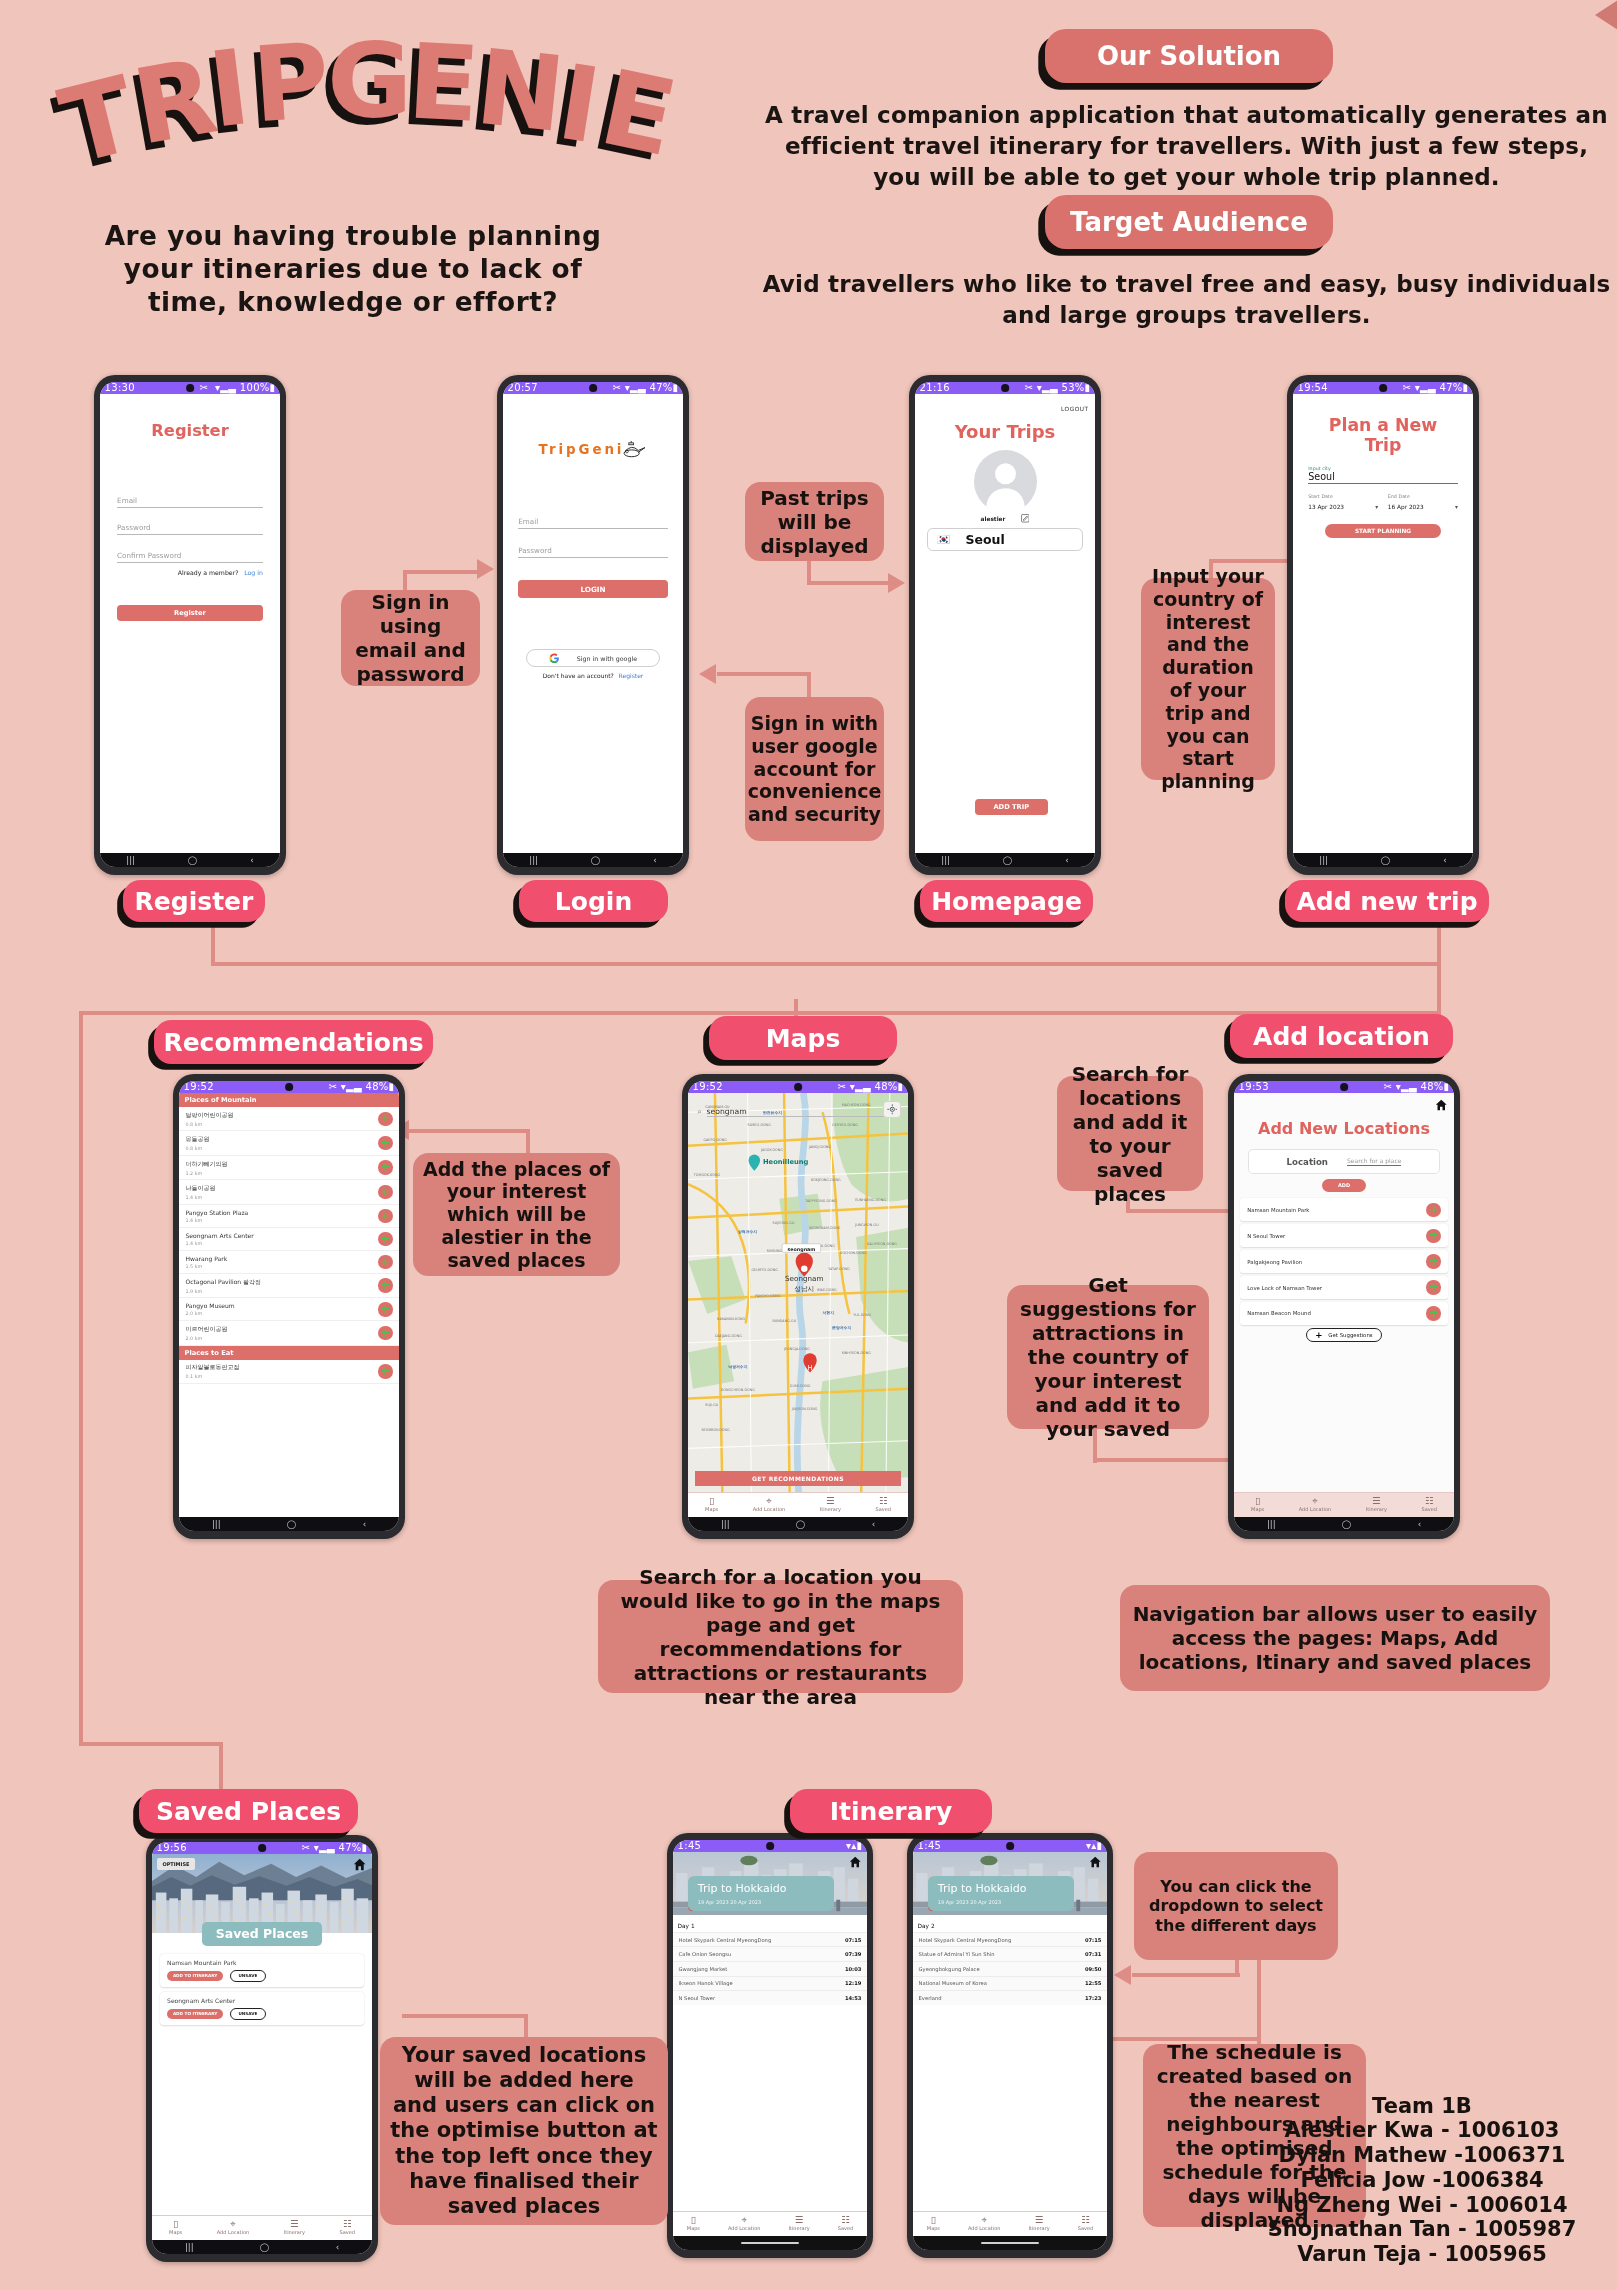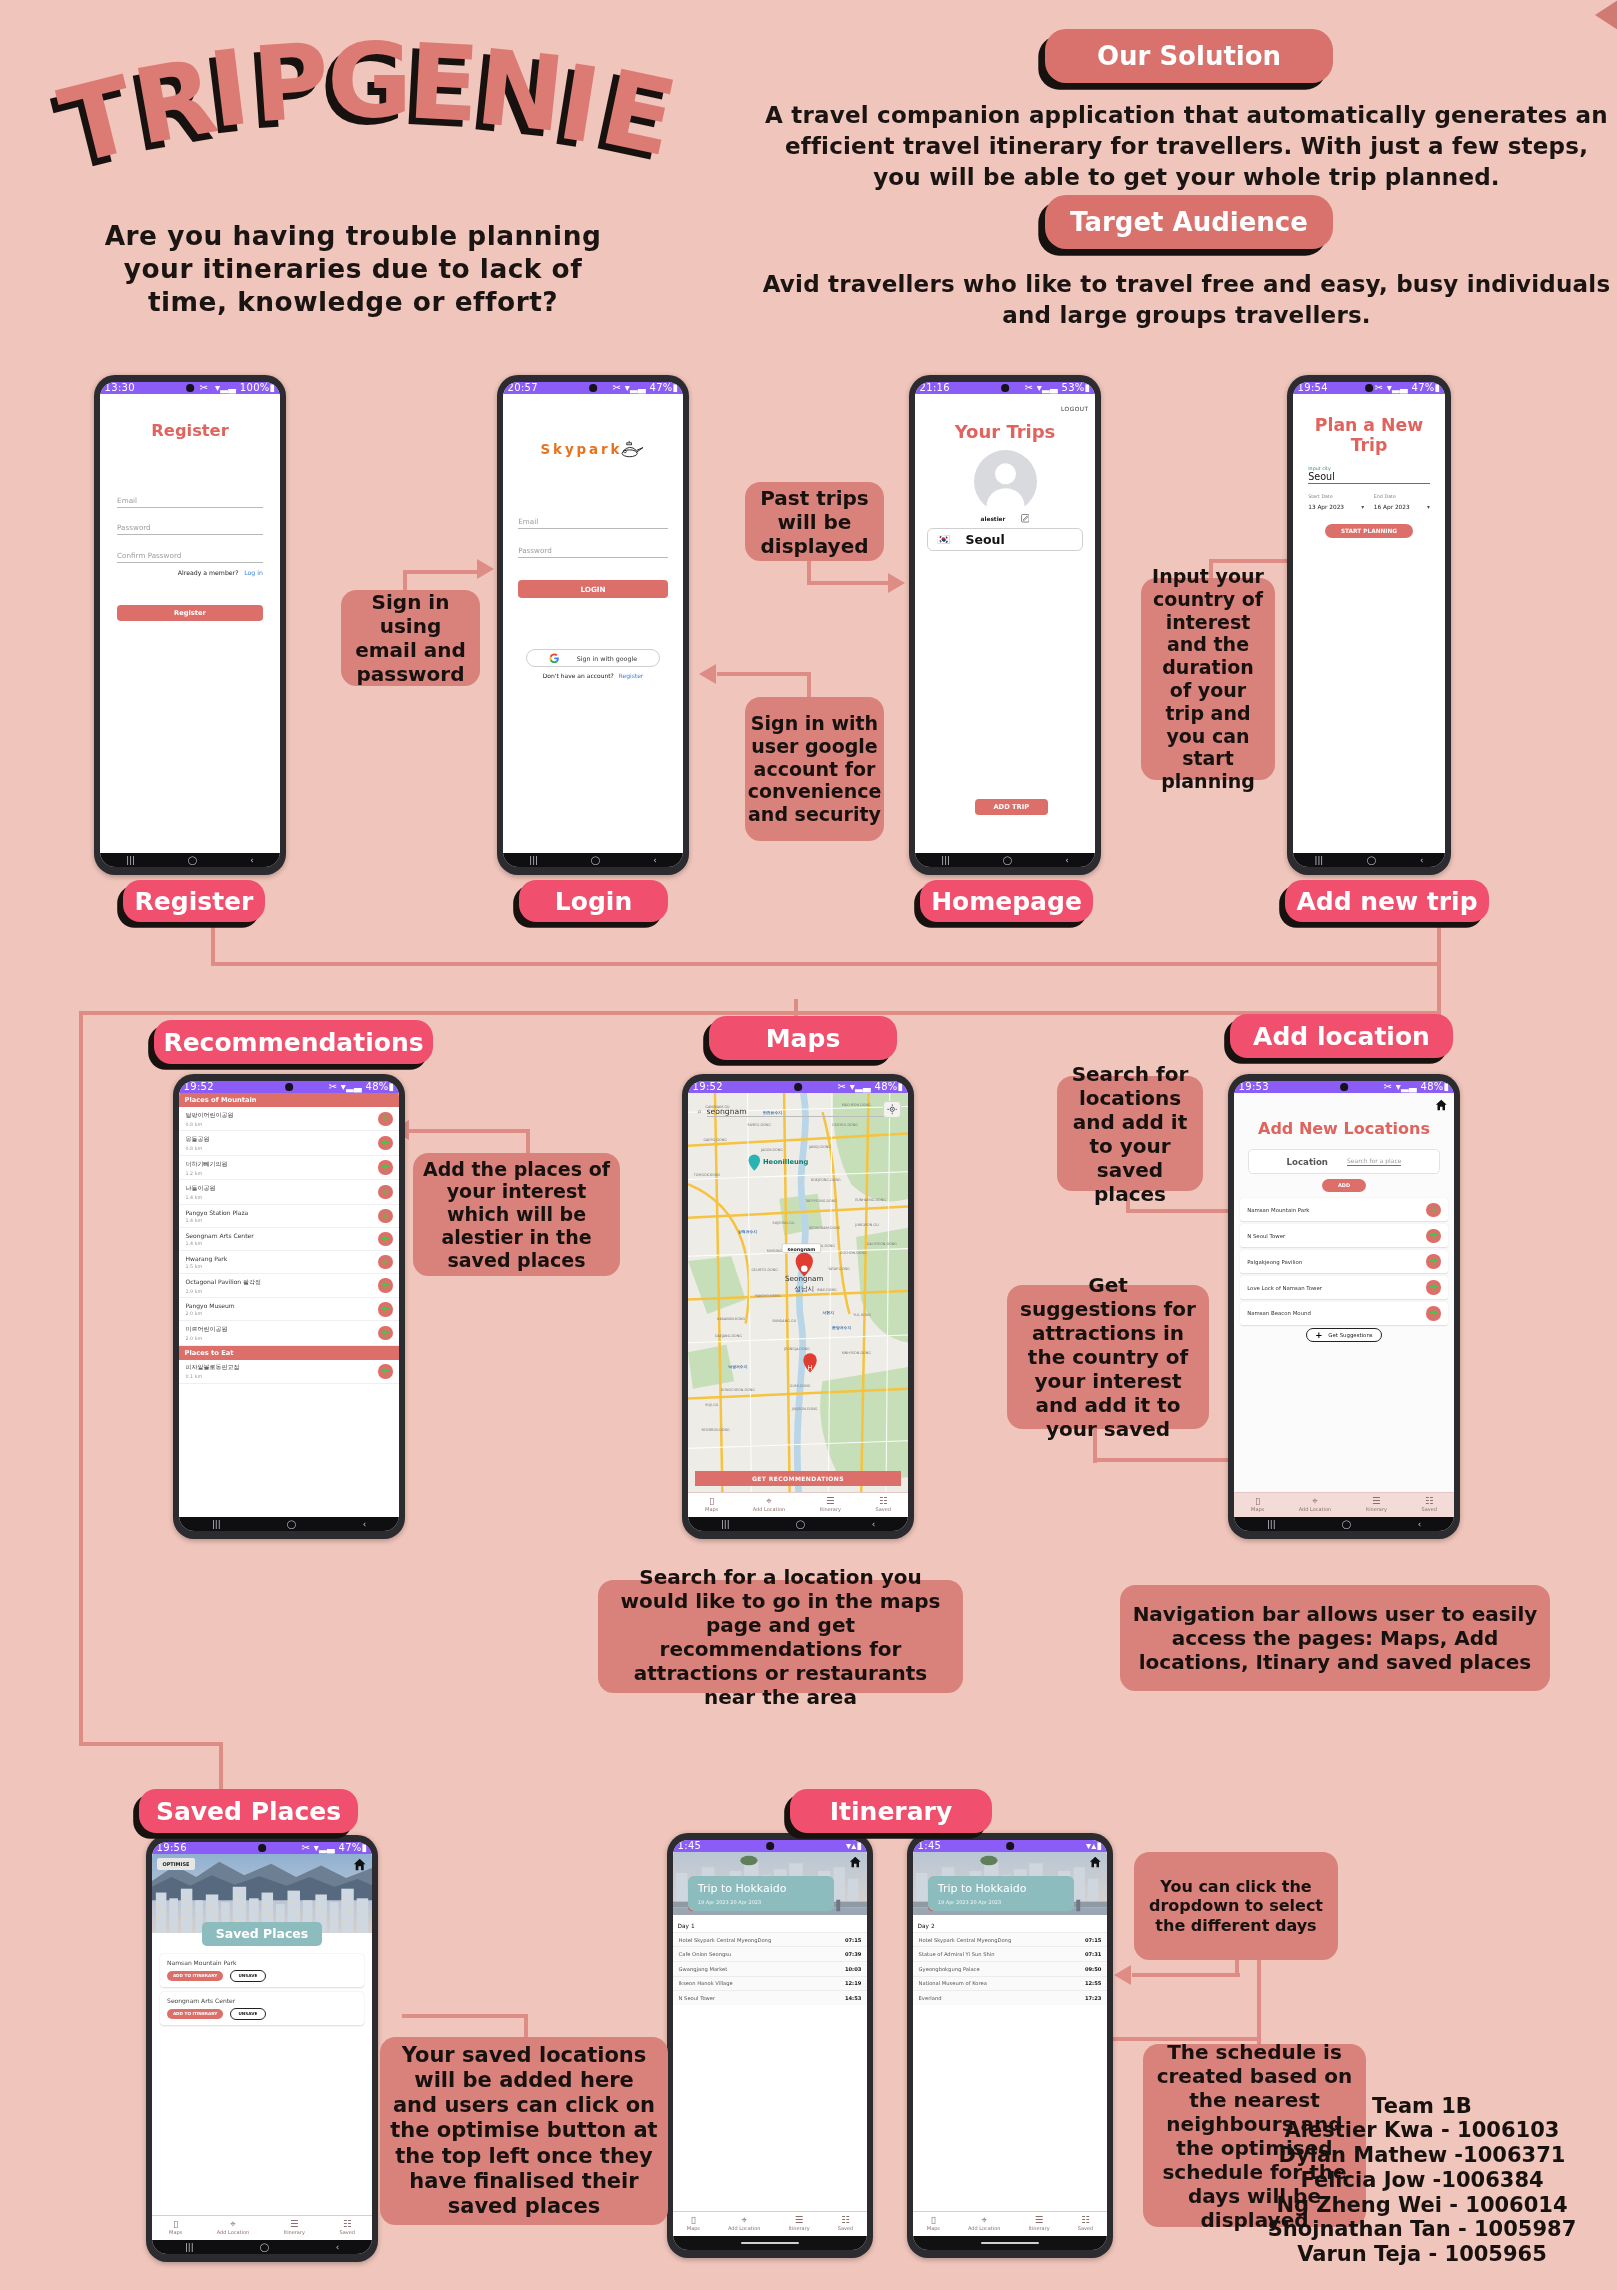--- a/index.html
+++ b/index.html
@@ -254,21 +254,21 @@
 
   <div class="phone" style="left:497px; top:375px; width:192px; height:500px;">
     <div class="screen">
       <div class="statusbar">
         <span class="sb-left">20:57</span>
         <span class="notch"></span>
         <span class="sb-right">✂ ▾▂▃ 47%▮</span>
       </div>
       <div class="content" style="padding:0 15.4px;">
         <div style="margin-top:46px; display:flex; align-items:center; justify-content:center;">
-          <span class="tg-logo" style="font-size:13.4px;">Skypark</span>
+          <span class="tg-logo" style="font-size:13.4px;">TripGeni</span>
           <svg width="25" height="19" viewBox="0 0 26 20" style="margin-left:-1.9px;">
             <ellipse cx="10" cy="14" rx="8" ry="3.6" fill="none" stroke="#222" stroke-width="1"></ellipse>
             <path d="M3 12 Q10 4 17 11 L24 8 L17 13" fill="none" stroke="#222" stroke-width="1"></path>
             <rect x="7" y="3" width="5" height="2" fill="none" stroke="#222" stroke-width="0.9"></rect>
             <path d="M9.5 3 V1" stroke="#222" stroke-width="0.9"></path>
             <circle cx="5" cy="12" r="1.5" fill="none" stroke="#222" stroke-width="0.8"></circle>
           </svg>
         </div>
         <div style="margin-top:58px;">
           <div class="underline-field">Email</div>
@@ -334,21 +334,21 @@
       </div>
       <div class="navbar-sys">
         <span>|||</span>
         <span>◯</span>
         <span>‹</span>
       </div>
     </div>
   </div>
   <div class="sect-label" style="left:920px; top:880px; width:173px; height:42px;">Homepage</div>
 
-  <div class="phone" style="left:1287px; top:375px; width:164px; height:500px;">
+  <div class="phone" style="left:1287px; top:375px; width:192px; height:500px;">
     <div class="screen">
       <div class="statusbar">
         <span class="sb-left">19:54</span>
         <span class="notch"></span>
         <span class="sb-right">✂ ▾▂▃ 47%▮</span>
       </div>
       <div class="content" style="padding:0 15.4px;">
         <div class="app-title" style="margin-top:21px; font-size:17.3px;">Plan a New Trip</div>
         <div style="margin-top:10.6px;">
           <div style="font-size:4.8px; color:#3a8a7d;">Input city</div>

